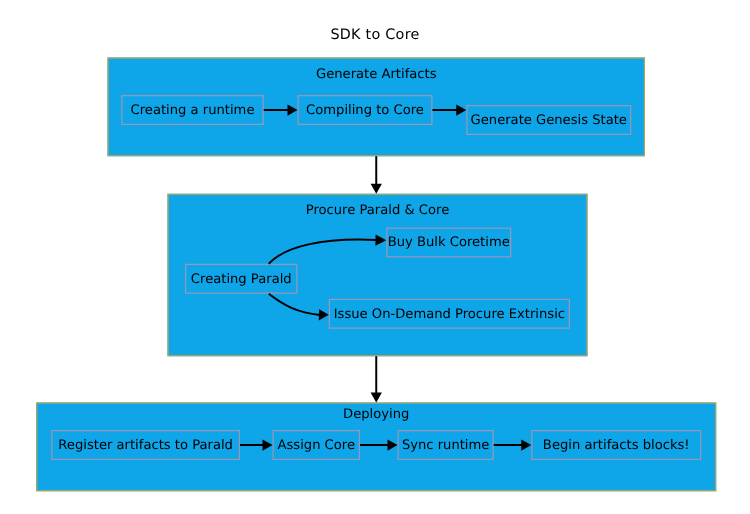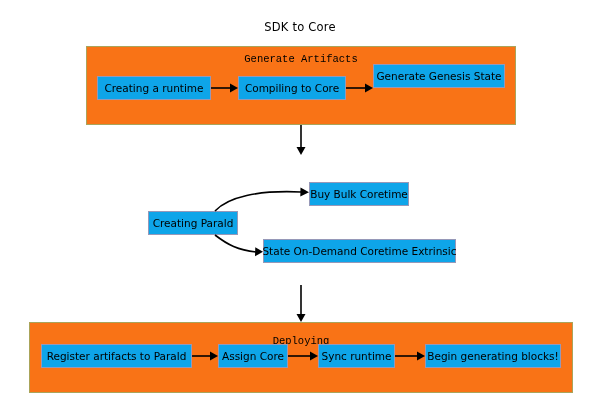--- a/index.html
+++ b/index.html
@@ -32,24 +32,23 @@
     width: 600px;
     text-align: center;
     font-size: 11.5px;
     letter-spacing: 0.2px;
     color: #000;
   }
 
   
   .cluster {
     position: absolute;
-    background: #f97316;
+    background: #0ea5e9;
     border: 1px solid #aaa45a;
     box-sizing: border-box;
-    font-family: Liberation Mono, monospace;
   }
   .cluster-label {
     position: absolute;
     left: 0;
     width: 100%;
     text-align: center;
     font-size: 10.5px;
     color: #000;
   }
 
@@ -95,40 +94,43 @@
   <div class="diagram-title">SDK to Core</div>
 
   <div class="cluster" style="left:86px; top:46px; width:430px; height:79px;">
     <div class="cluster-label" style="top:6px;">Generate Artifacts</div>
   </div>
 
   <div class="node" style="left:97px; top:76px; width:114px; height:24px;">Creating a runtime</div>
 
   <div class="node" style="left:238px; top:76px; width:108px; height:24px;">Compiling to Core</div>
 
-  <div class="node" style="left:373px; top:64px; width:132px; height:24px;">Generate Genesis State</div>
+  <div class="node" style="left:373px; top:84px; width:132px; height:24px;">Generate Genesis State</div>
 
+  <div class="cluster" style="left:134px; top:155px; width:336px; height:130px;">
+    <div class="cluster-label" style="top:6px;">Procure Parald &amp; Core</div>
+  </div>
 
   <div class="node" style="left:148px; top:211px; width:90px; height:24px;">Creating Parald</div>
 
   <div class="node" style="left:309px; top:182px; width:100px; height:24px;">Buy Bulk Coretime</div>
 
-  <div class="node" style="left:263px; top:239px; width:193px; height:24px;">State On-Demand Coretime Extrinsic</div>
+  <div class="node" style="left:263px; top:239px; width:193px; height:24px;">Issue On-Demand Procure Extrinsic</div>
 
   <div class="cluster" style="left:29px; top:322px; width:544px; height:71px;">
-    <div class="cluster-label" style="top:12px;">Deploying</div>
+    <div class="cluster-label" style="top:2px;">Deploying</div>
   </div>
 
   <div class="node" style="left:218px; top:344px; width:70px; height:24px;">Assign Core</div>
 
   <div class="node" style="left:41px; top:344px; width:151px; height:24px;">Register artifacts to Parald</div>
 
   <div class="node" style="left:318px; top:344px; width:77px; height:24px;">Sync runtime</div>
 
-  <div class="node" style="left:425px; top:344px; width:136px; height:24px;">Begin generating blocks!</div>
+  <div class="node" style="left:425px; top:344px; width:136px; height:24px;">Begin artifacts blocks!</div>
 
   <svg class="edge-layer" viewBox="0 0 600 411" xmlns="http://www.w3.org/2000/svg">
 
     <g>
       <path class="edge-path" d="M211,88 L231,88"></path>
       <polygon class="arrow-head" points="230,83.5 238,88 230,92.5"></polygon>
     </g>
     <g>
       <path class="edge-path" d="M346,88 L366,88"></path>
       <polygon class="arrow-head" points="365,83.5 373,88 365,92.5"></polygon>

